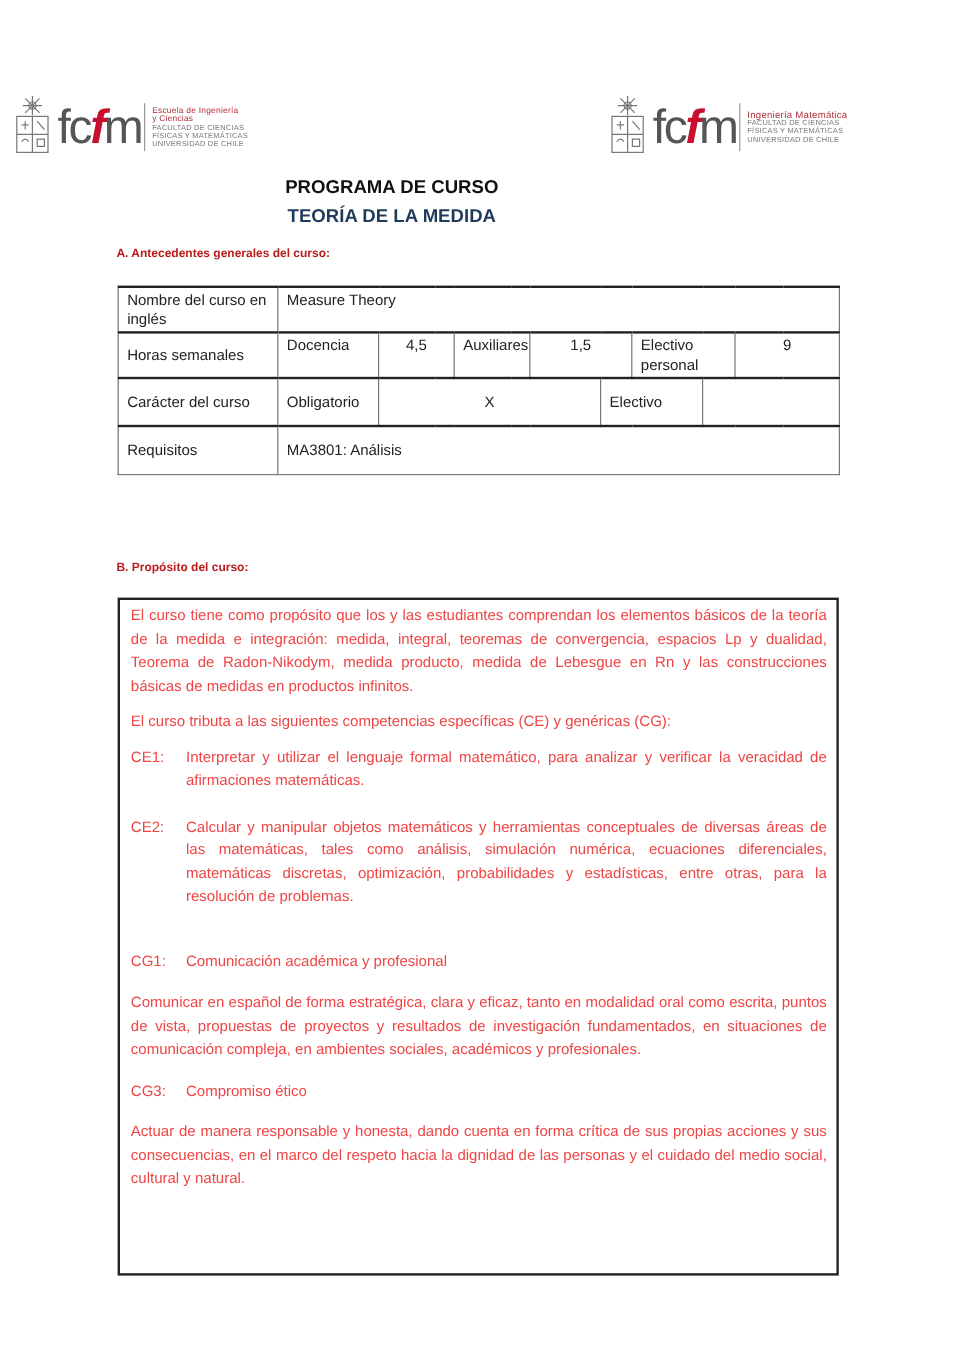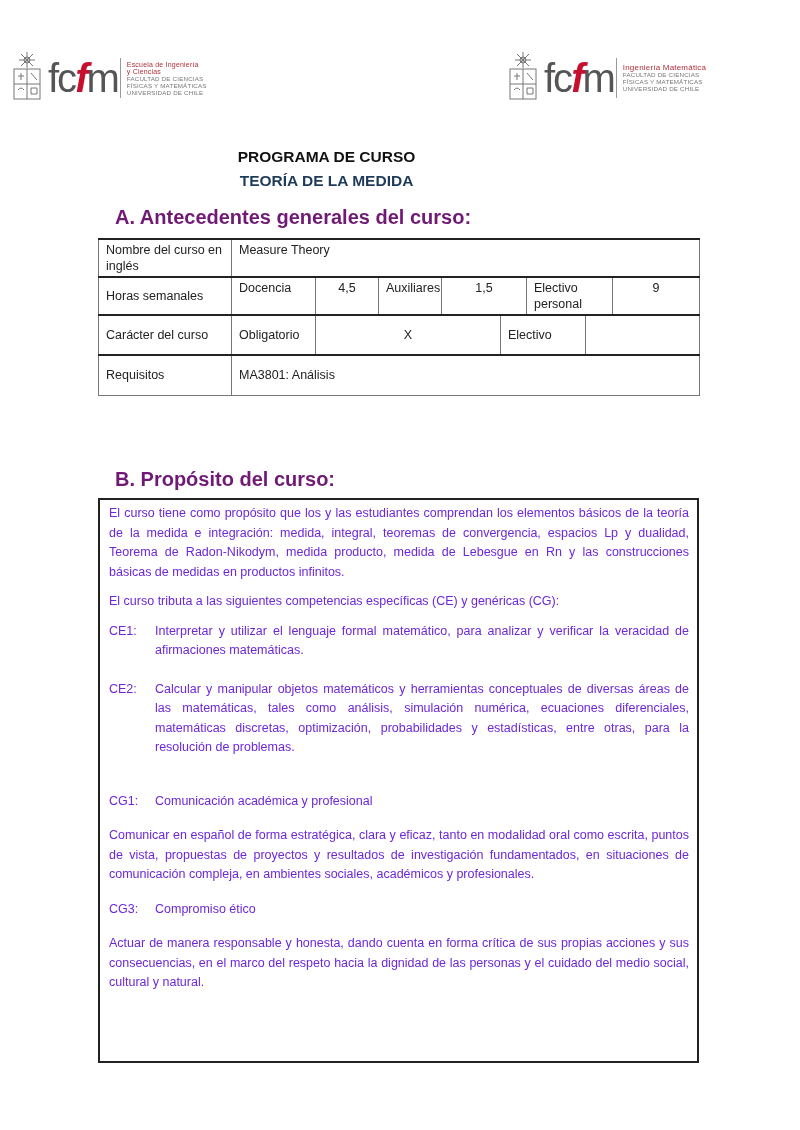--- a/index.html
+++ b/index.html
@@ -1,47 +1,47 @@
 <!DOCTYPE html>
 <html><head>
 <meta charset="utf-8">
 <style>
   html, body { margin:0; padding:0; background:#ffffff; }
   body { width:800px; height:1130px; position:relative; overflow:hidden;
          font-family:"Liberation Sans", "DejaVu Sans", sans-serif; color:#1a1a1a; }
-  .logo { position:absolute; top:50px; height:56px; display:flex; align-items:center;justify-content:flex-end; }
+  .logo { position:absolute; top:78px; height:56px; display:flex; align-items:center;justify-content:flex-end; }
   .logo-left { left:12px; }
   .logo-right { left:508px; }
   .crest { width:30px; height:52px; position:relative; }
   .crest svg { display:block; }
   .wordmark { font-family:"Liberation Sans", sans-serif; font-size:40px; font-weight:normal;
               letter-spacing:-2px; color:#555; margin-left:6px; line-height:1; display:flex; align-items:baseline;}
   .wordmark .red { color:#c8102e; font-style:italic; font-weight:bold; }
   .divider { width:1px; height:40px; background:#999; margin:0 6px 0 2px; }
   .logo-text { font-size:6.2px; line-height:7px; color:#777; letter-spacing:0.2px; }
   .logo-text .accent { color:#b0303a; font-size:7px; }
   .logo-right .logo-text .accent { font-size:8px; }
 
   .title { position:absolute; left:0; width:653px; text-align:center; font-weight:bold; }
   .title-main { top:148px; font-size:15.5px; color:#111; }
   .title-sub { top:172px; font-size:15.5px; color:#1f3b5a; }
-  .section-h { position:absolute; left:115px; font-size:20px; font-weight:bold; color:#701a75; }
+  .section-h { position:absolute; left:97px; font-size:10px; font-weight:bold; color:#b91c1c; }
   .sec-a { top:206px; }
   .sec-b { top:468px; }
 
   table.info { position:absolute; left:98px; top:238px; width:601px; border-collapse:collapse;
                table-layout:fixed; font-size:12.5px; }
   table.info td { border:1px solid #777; padding:2px 7px; vertical-align:top; line-height:16px; color:#222; }
   table.info tr.thick-top td { border-top:2px solid #222; }
   table.info td.lbl.vmid { vertical-align:middle; }
   .center { text-align:center; }
 
   .purpose { position:absolute; left:98px; top:498px; width:601px; height:565px;
              border:2px solid #222; box-sizing:border-box; padding:4px 8px 0 9px;
-             font-size:12.5px; line-height:19.5px; color:#6d28d9; }
+             font-size:12.5px; line-height:19.5px; color:#ef4444; }
   .purpose p { margin:0; text-align:justify; }
   .purpose .intro { margin-bottom:10px; }
   .comp { display:flex; margin-top:0; }
   .comp .code { width:46px; flex:none; }
   .comp .txt { flex:1; text-align:justify; }
   .sub-body { margin-left:46px; text-align:justify; }
 </style>
 </head>
 <body>
 

